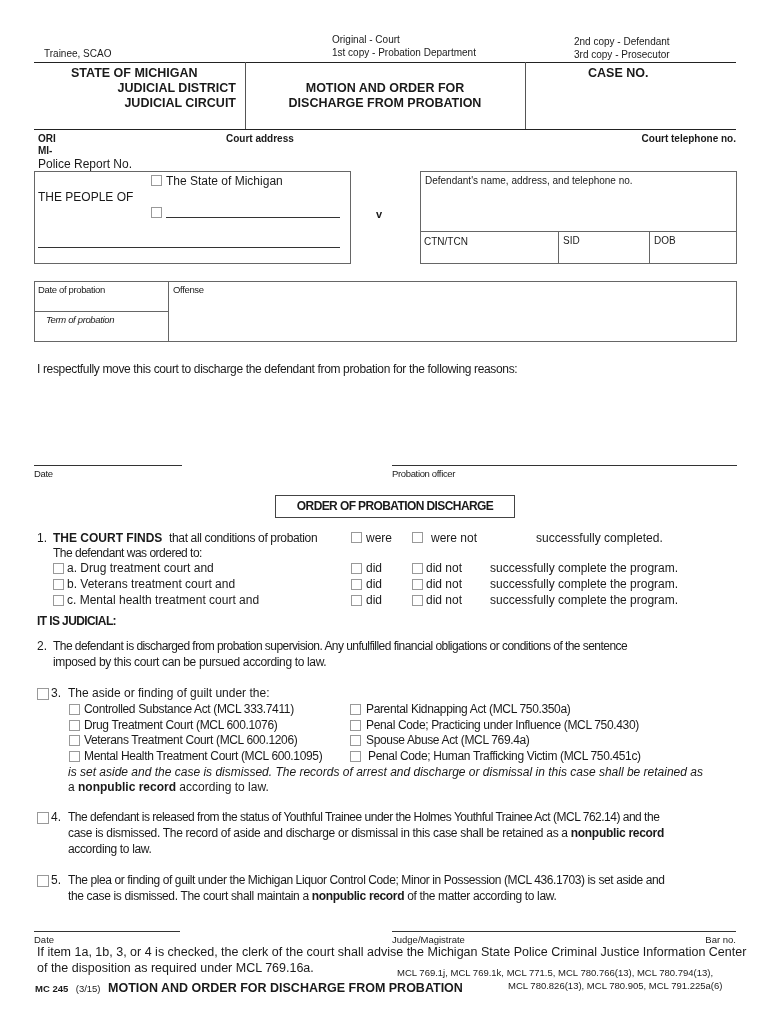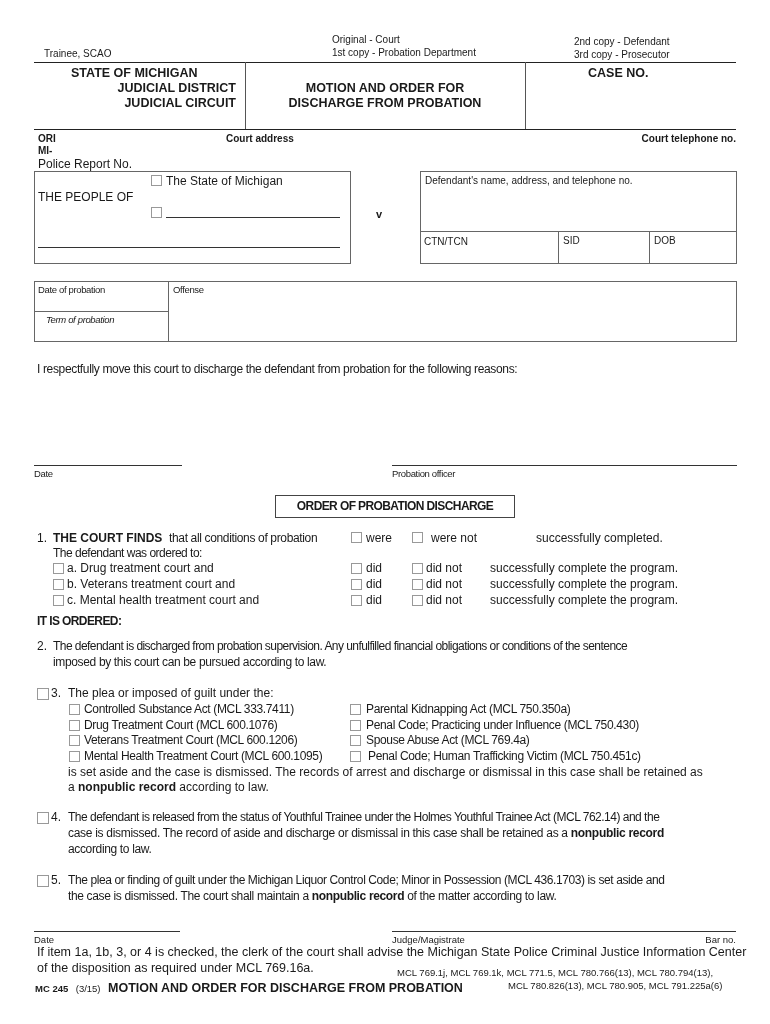--- a/index.html
+++ b/index.html
@@ -120,29 +120,29 @@
 <div class="abs s12" style="left:490px;top:577px;">successfully complete the program.</div>
 
 <div class="cb" style="left:53px;top:595px;"></div>
 <div class="abs s12" style="left:67px;top:593px;">c. Mental health treatment court and</div>
 <div class="cb" style="left:351px;top:595px;"></div>
 <div class="abs s12" style="left:366px;top:593px;">did</div>
 <div class="cb" style="left:412px;top:595px;"></div>
 <div class="abs s12" style="left:426px;top:593px;">did not</div>
 <div class="abs s12" style="left:490px;top:593px;">successfully complete the program.</div>
 
-<div class="abs s12 b" style="left:37px;top:614px;letter-spacing:-0.6px;">IT IS ORDERED:</div>
+<div class="abs s12 b" style="left:37px;top:614px;letter-spacing:-0.6px;">IT IS JUDICIAL:</div>
 
 <div class="abs s12" style="left:37px;top:639px;">2.</div>
 <div class="abs s12 cond" style="left:53px;top:639px;letter-spacing:-0.55px;">The defendant is discharged from probation supervision. Any unfulfilled financial obligations or conditions of the sentence</div>
 <div class="abs s12 cond" style="left:53px;top:655px;">imposed by this court can be pursued according to law.</div>
 
 <div class="cb" style="left:37px;top:688px;width:12px;height:12px;"></div>
 <div class="abs s12" style="left:51px;top:686px;">3.</div>
-<div class="abs s12" style="left:68px;top:686px;">The plea or imposed of guilt under the:</div>
+<div class="abs s12" style="left:68px;top:686px;">The aside or finding of guilt under the:</div>
 
 <div class="cb" style="left:69px;top:704px;"></div>
 <div class="abs s12 cond" style="left:84px;top:702px;">Controlled Substance Act (MCL 333.7411)</div>
 <div class="cb" style="left:350px;top:704px;"></div>
 <div class="abs s12 cond" style="left:366px;top:702px;">Parental Kidnapping Act (MCL 750.350a)</div>
 
 <div class="cb" style="left:69px;top:720px;"></div>
 <div class="abs s12 cond" style="left:84px;top:718px;">Drug Treatment Court (MCL 600.1076)</div>
 <div class="cb" style="left:350px;top:720px;"></div>
 <div class="abs s12 cond" style="left:366px;top:718px;">Penal Code; Practicing under Influence (MCL 750.430)</div>
@@ -150,21 +150,21 @@
 <div class="cb" style="left:69px;top:735px;"></div>
 <div class="abs s12 cond" style="left:84px;top:733px;">Veterans Treatment Court (MCL 600.1206)</div>
 <div class="cb" style="left:350px;top:735px;"></div>
 <div class="abs s12 cond" style="left:366px;top:733px;">Spouse Abuse Act (MCL 769.4a)</div>
 
 <div class="cb" style="left:69px;top:751px;"></div>
 <div class="abs s12 cond" style="left:84px;top:749px;">Mental Health Treatment Court (MCL 600.1095)</div>
 <div class="cb" style="left:350px;top:751px;"></div>
 <div class="abs s12 cond" style="left:368px;top:749px;">Penal Code; Human Trafficking Victim (MCL 750.451c)</div>
 
-<div class="abs s12" style="left:68px;top:765px;">is set aside and the case is dismissed.  The records of arrest and discharge or dismissal in this case shall be retained as</div>
+<div class="abs s12" style="left:68px;top:765px;font-style:italic;">is set aside and the case is dismissed.  The records of arrest and discharge or dismissal in this case shall be retained as</div>
 <div class="abs s12" style="left:68px;top:780px;">
   <span>a </span><span class="b">nonpublic record</span><span> according to law.</span>
 </div>
 
 <div class="cb" style="left:37px;top:812px;width:12px;height:12px;"></div>
 <div class="abs s12" style="left:51px;top:810px;">4.</div>
 <div class="abs s12 cond" style="left:68px;top:810px;letter-spacing:-0.5px;">The defendant is released from the status of Youthful Trainee under the Holmes Youthful Trainee Act (MCL 762.14) and the</div>
 <div class="abs s12 cond" style="left:68px;top:826px;letter-spacing:-0.3px;">
   <span>case is dismissed. The record of aside and discharge or dismissal in this case shall be retained as a </span><span class="b">nonpublic record</span>
 </div>

